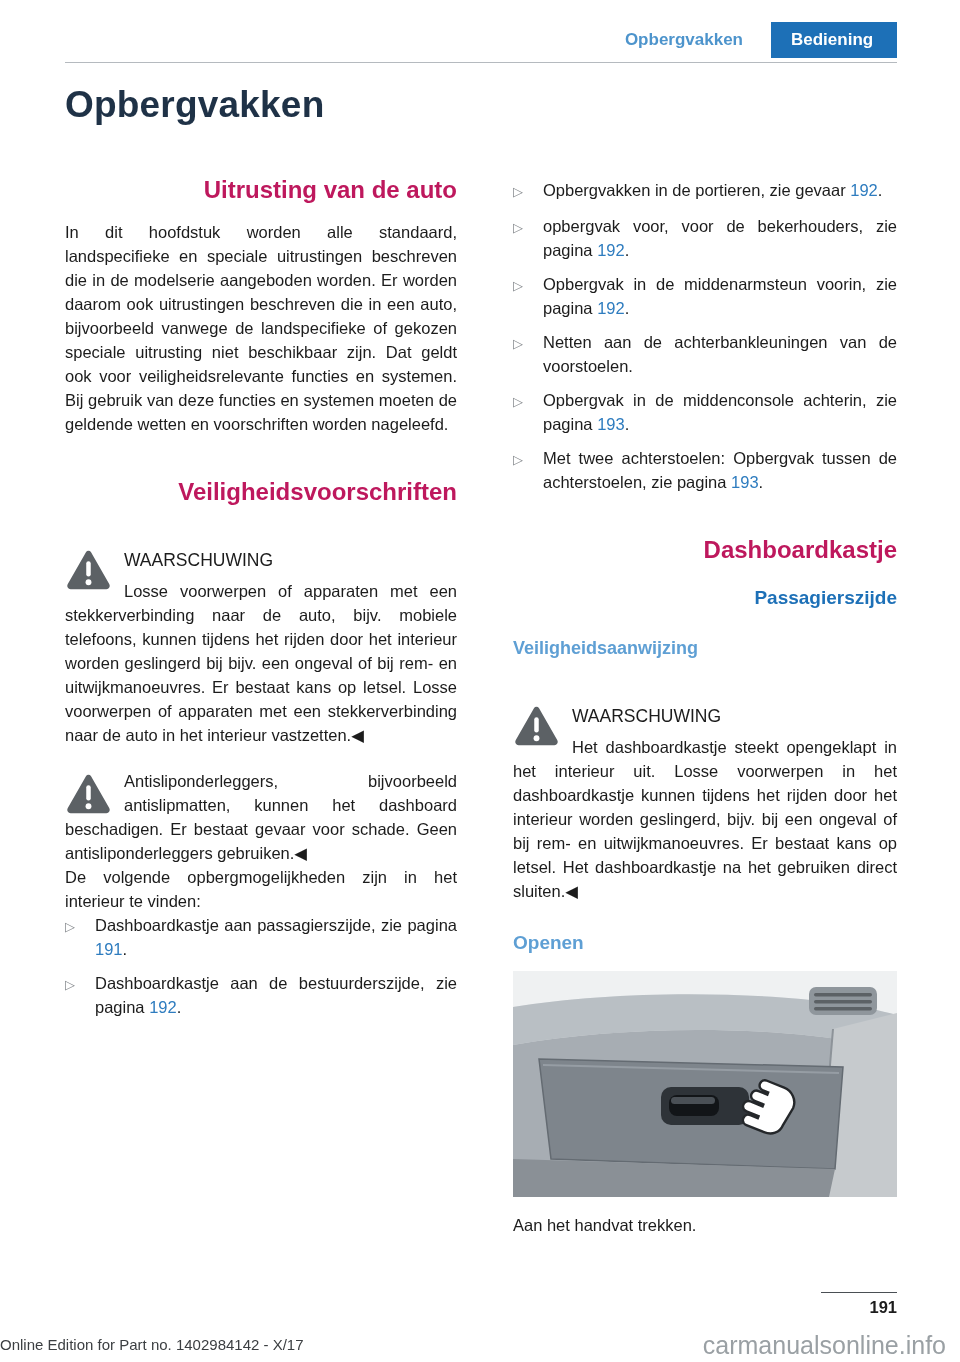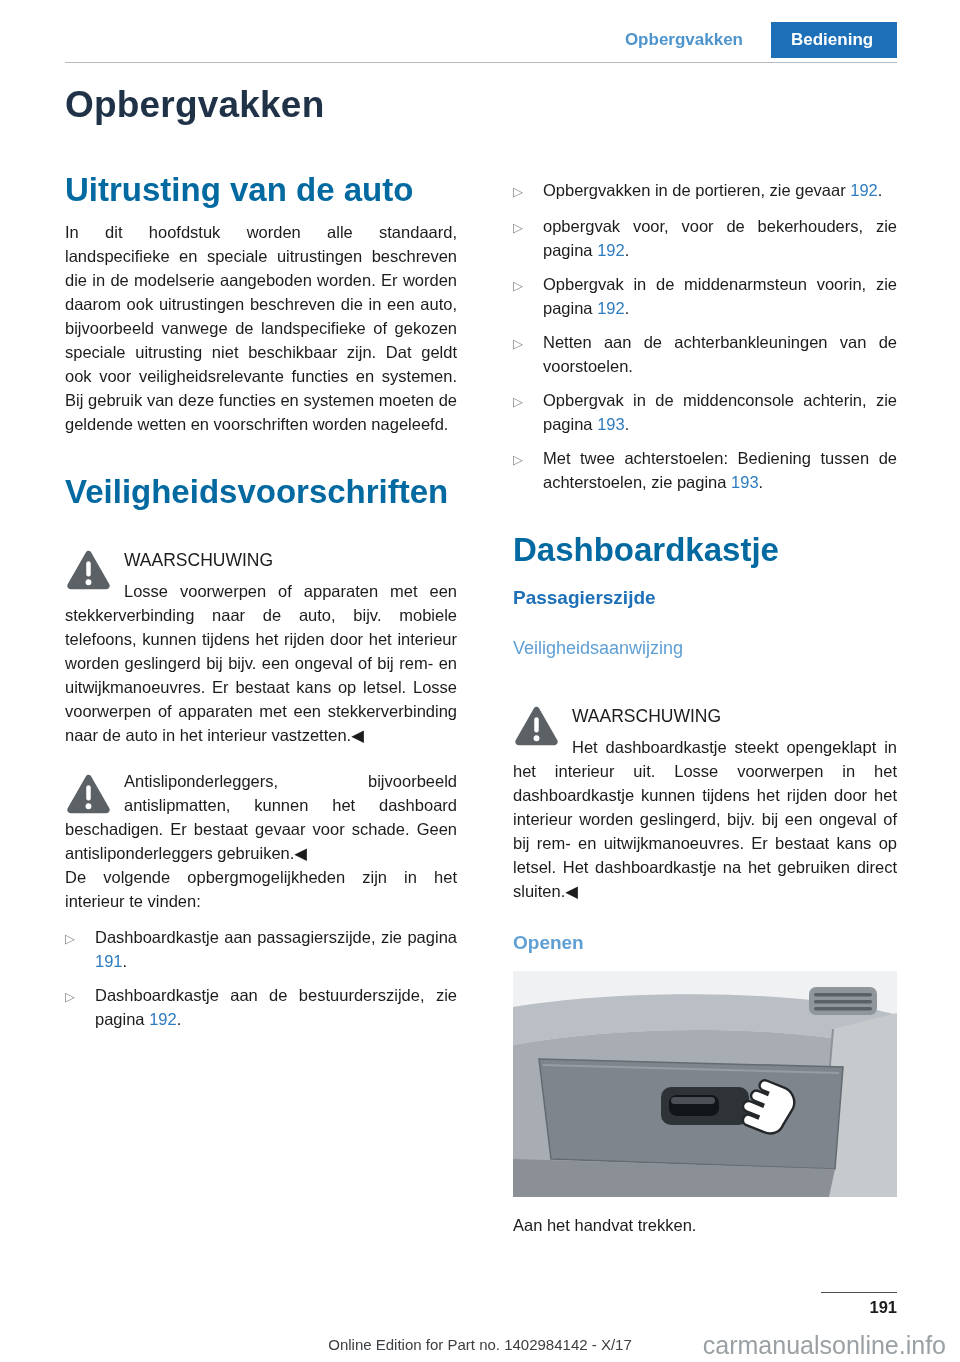--- a/index.html
+++ b/index.html
@@ -32,28 +32,28 @@
   h1.page-title {
     position:absolute; top:84px; left:65px;
     font-size:37px; font-weight:bold; color:#1f3247; letter-spacing:.2px;
   }
 
   
   .col { position:absolute; top:178px; font-size:16.5px; line-height:24px; }
   .col-left  { left:65px;  width:392px; }
   .col-right { left:513px; width:384px; }
 
-  h2.sec { font-size:33px; font-weight:bold; color:#0369a1; margin:0 0 18px; }
+  h2.sec { font-size:24px; font-weight:bold; color:#be185d; margin:0 0 18px;text-align:right; }
   h2.sec.mt { margin-top:44px; }
-  h3.sub-blue { font-size:19px; font-weight:bold; color:#1d70b7; margin:24px 0 0; }
-  h4.sub-light { font-size:18px; font-weight:normal; color:#5e9fd4; margin:26px 0 0; }
+  h3.sub-blue { font-size:19px; font-weight:bold; color:#1d70b7; margin:24px 0 0;text-align:right; }
+  h4.sub-light { font-size:18px; font-weight:bold; color:#5e9fd4; margin:26px 0 0; }
   h3.open-head { font-size:19px; font-weight:bold; color:#5e9fd4; margin:28px 0 0; }
 
   p.body { text-align:justify; hyphens:auto; }
-  p.intro { text-align:justify; margin-bottom:12px; }
+  p.intro { text-align:justify; }
 
   a.pagelink { color:#2e7cbf; text-decoration:none; cursor:pointer; }
 
   
   .advisory { margin-top:22px; }
   .advisory .tri {
     float:left; width:47px; height:41px; margin:4px 12px 3px 0;
   }
   .advisory .adv-label { font-size:17.5px; padding-top:3px; margin-bottom:7px;margin-top:41px; }
   .advisory .adv-body { text-align:justify; hyphens:auto; }
@@ -70,21 +70,21 @@
   figure.photo svg { display:block; width:384px; height:226px; }
   .caption { margin-top:16px; }
 
   
   .page-number-block {
     position:absolute; right:63px; top:1292px; width:76px;
     border-top:1.5px solid #4a4f54; text-align:right;
     font-weight:bold; font-size:16.5px; padding-top:5px; color:#1c1c1c;
   }
   .edition-note {
-    position:absolute; left:0; right:0; top:1336px; text-align:center;
+    position:absolute; left:0; right:0; top:1336px; text-align:left;
     font-size:15px; color:#3c3f42;
   }
   .watermark {
     position:absolute; right:14px; top:1331px;
     font-size:25px; color:#9aa0a4; cursor:pointer;
   }
 </style>
 </head>
 <body>
 
@@ -160,21 +160,21 @@
       <li>
         <span class="bullet-marker">▷</span>
         <span class="bullet-text"><span>Netten aan de achterbankleuningen van de voorstoelen.</span></span>
       </li>
       <li>
         <span class="bullet-marker">▷</span>
         <span class="bullet-text"><span>Opbergvak in de middenconsole achterin, zie pagina </span><a class="pagelink">193</a><span>.</span></span>
       </li>
       <li>
         <span class="bullet-marker">▷</span>
-        <span class="bullet-text"><span>Met twee achterstoelen: Bediening tussen de achterstoelen, zie pagina </span><a class="pagelink">193</a><span>.</span></span>
+        <span class="bullet-text"><span>Met twee achterstoelen: Opbergvak tussen de achterstoelen, zie pagina </span><a class="pagelink">193</a><span>.</span></span>
       </li>
     </ul>
 
     <h2 class="sec mt">Dashboardkastje</h2>
     <h3 class="sub-blue">Passagierszijde</h3>
     <h4 class="sub-light">Veiligheidsaanwijzing</h4>
 
     <div class="advisory" style="margin-top:16px;">
       <span class="tri">
         <svg viewBox="0 0 48 42" xmlns="http://www.w3.org/2000/svg">

